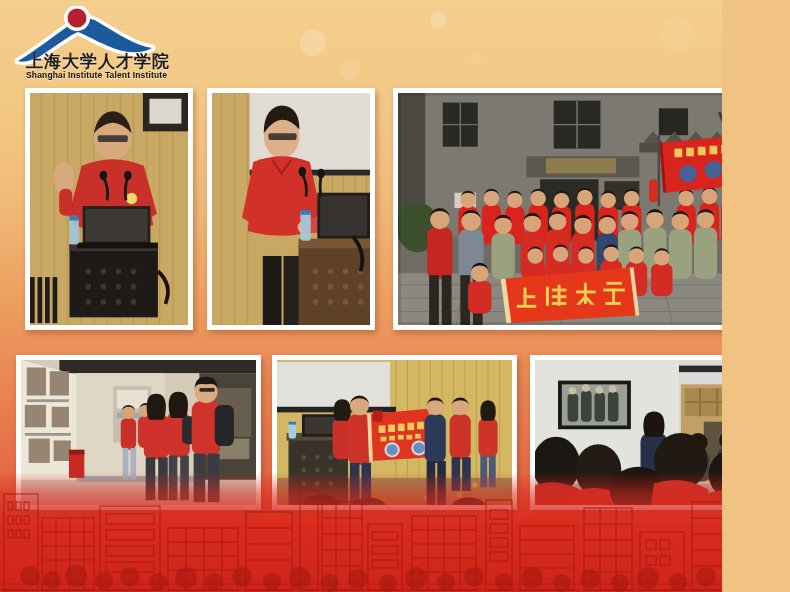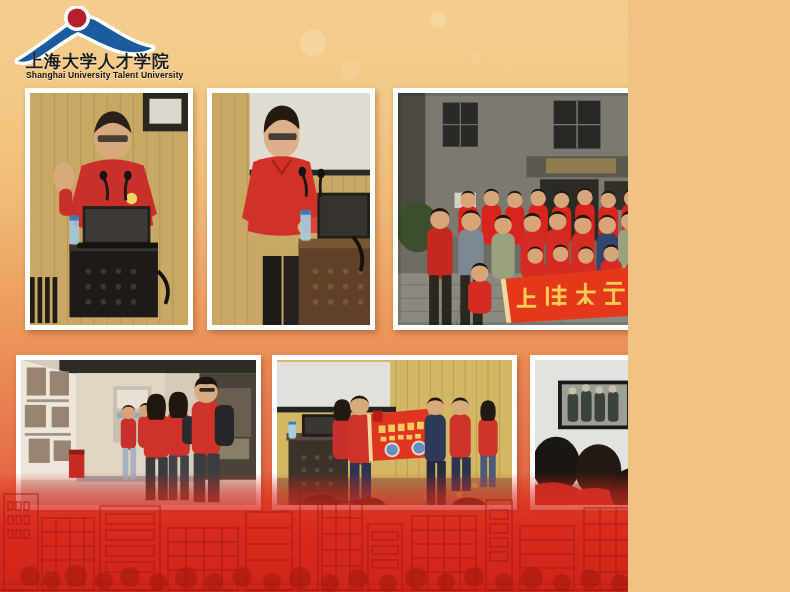--- a/index.html
+++ b/index.html
@@ -2,21 +2,21 @@
 <html><head>
 <meta charset="utf-8">
 <style>
   html,body{margin:0;padding:0;}
   body{
     width:790px;height:592px;overflow:hidden;
     font-family:"Liberation Sans",sans-serif;
     background:#F0C383;
   }
   .poster{
-    position:relative;width:628px;height:592px;overflow:hidden;
+    position:relative;width:722px;height:592px;overflow:hidden;
     background:linear-gradient(180deg,
       #F4CE8E 0%,
       #F3C884 18%,
       #F0BA77 34%,
       #EC9D5F 52%,
       #E8794D 72%,
       #E25A3A 88%,
       #DE4B31 100%);
   }
   
@@ -91,21 +91,21 @@
   <div class="logo">
     <svg width="175" height="76" viewBox="0 0 175 76">
 
       <path d="M6 55 C22 46 44 28 62 16 C70 11 78 11 86 16 C106 28 124 40 140 42 C128 49 112 47 96 40 C84 35 74 29 66 26 C58 29 44 40 30 49 C22 54 12 57 6 55 Z" fill="#ffffff" stroke="#ffffff" stroke-width="7" stroke-linejoin="round"></path>
       <path d="M6 55 C22 46 44 28 62 16 C70 11 78 11 86 16 C106 28 124 40 140 42 C128 49 112 47 96 40 C84 35 74 29 66 26 C58 29 44 40 30 49 C22 54 12 57 6 55 Z" fill="#1C5A9E"></path>
 
       <circle cx="65" cy="12" r="13" fill="#ffffff"></circle>
       <circle cx="65" cy="12" r="9.5" fill="#B61F2E"></circle>
     </svg>
     <div class="logo-cn">上海大学人才学院</div>
-    <div class="logo-en">Shanghai University Talent University</div>
+    <div class="logo-en">Shanghai Institute Talent Institute</div>
   </div>
 
   <div class="photo" id="ph1">
     <div class="inner">
       <svg viewBox="0 0 168 242" preserveAspectRatio="none">
         <defs>
           <linearGradient id="wood1" x1="0" y1="0" x2="1" y2="0">
             <stop offset="0" stop-color="#C8A765"></stop>
               <stop offset=".5" stop-color="#D2B druck"></stop>
             <stop offset=".5" stop-color="#D4B473"></stop>

